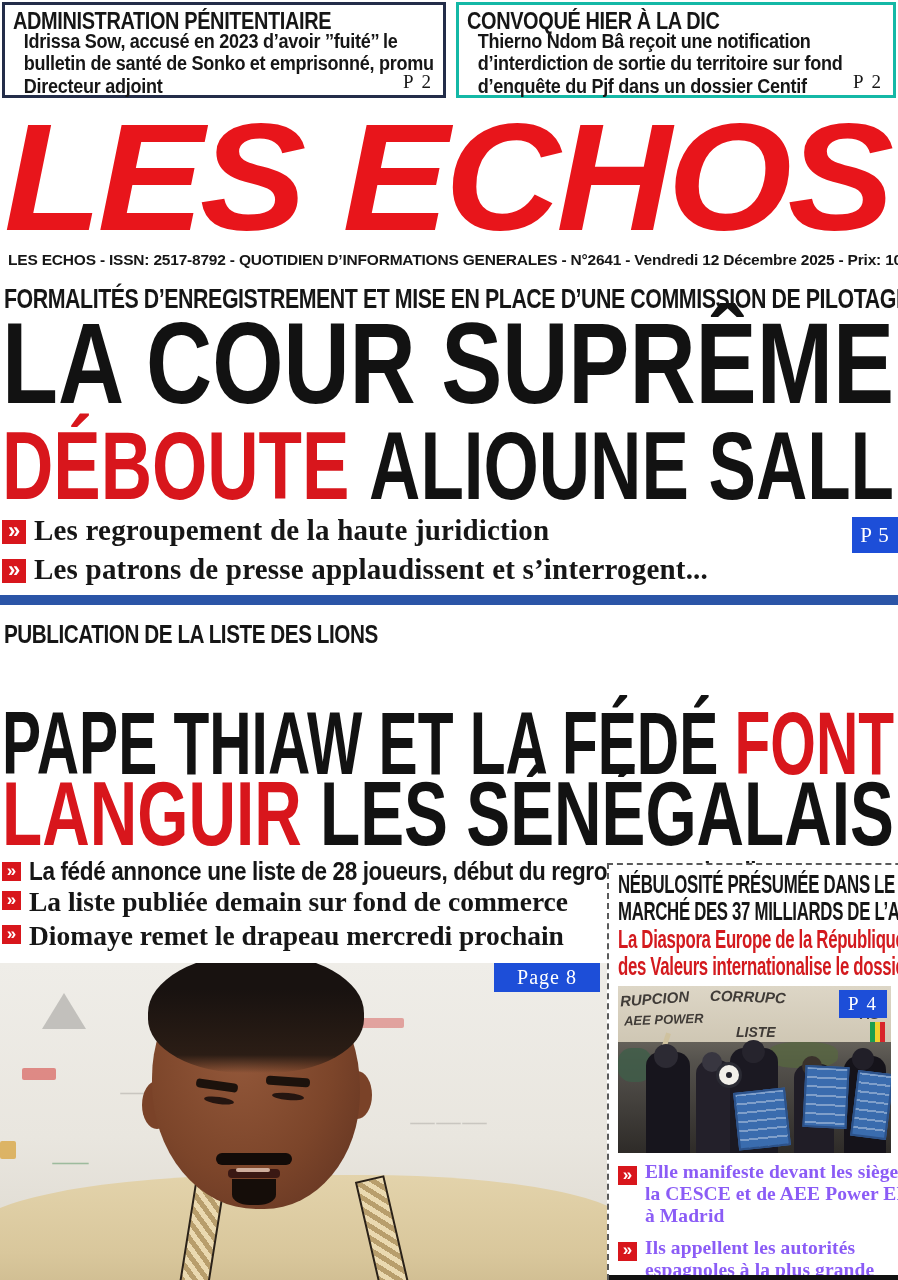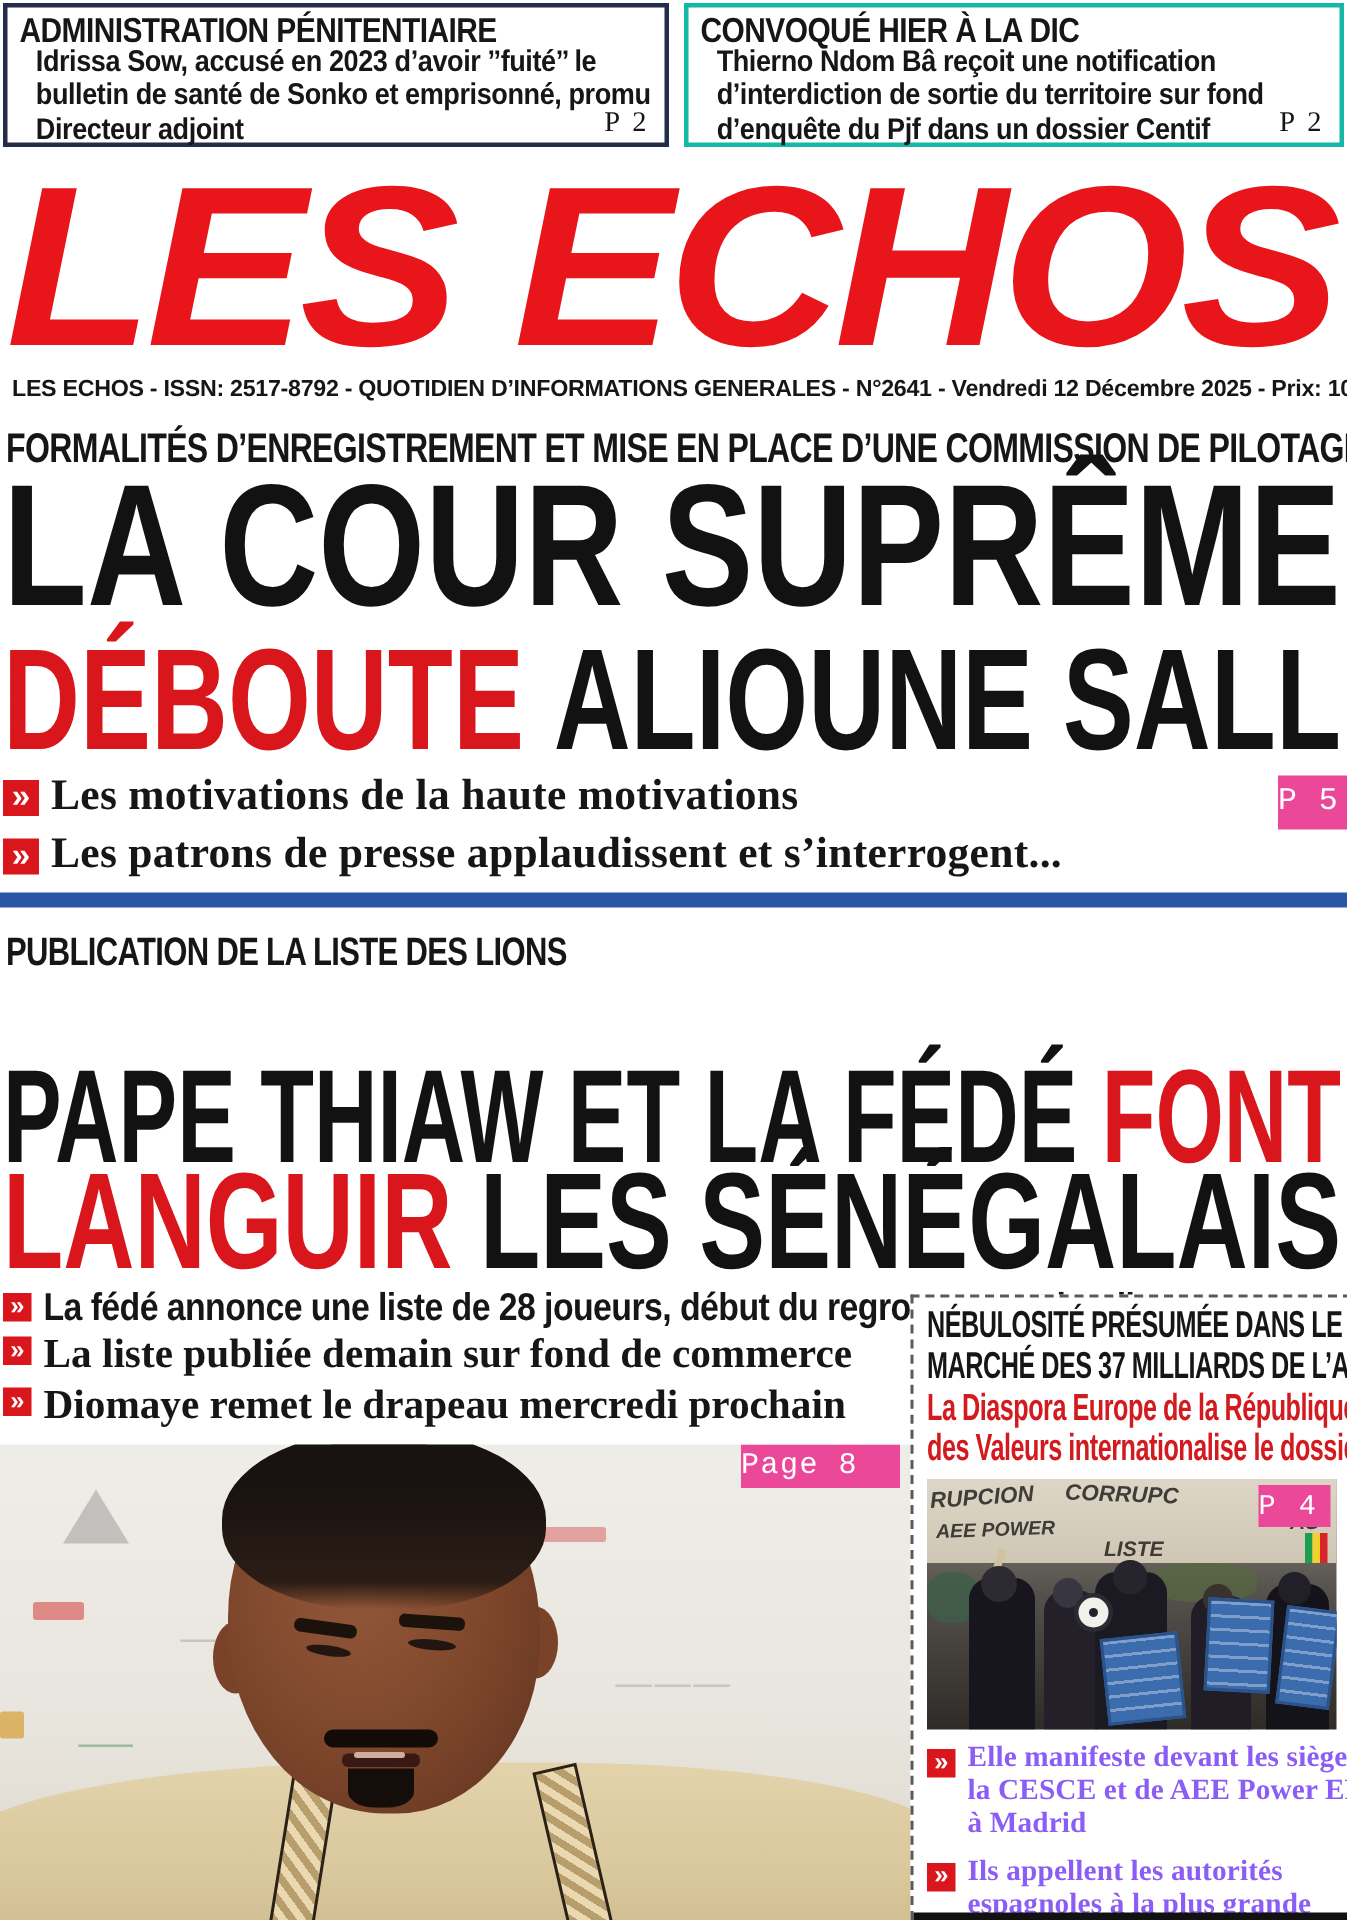--- a/index.html
+++ b/index.html
@@ -36,22 +36,22 @@
 
   
   .bullets1 { top:514px; left:2px; width:894px; }
   .brow { display:flex; align-items:flex-start; margin-bottom:6px; }
   .chev { width:24px; height:24px; background:#d8161c; margin:6px 8px 0 0; flex:0 0 auto;
           display:flex; align-items:center; justify-content:center; }
   .chev::before { content:"\00BB"; color:#fff; font-weight:bold; font-size:22px; line-height:1; margin-top:-3px; }
   .chev.small { width:19px; height:19px; margin-top:5px; }
   .chev.small::before { font-size:17px; }
   .serifline { font-family:"Liberation Serif","DejaVu Serif",serif; font-weight:bold; font-size:29px; letter-spacing:0.2px; }
-  .pbox { background:#ec4899; color:#fff; font-family:Liberation Mono, monospace;
-          }
+  .pbox { background:#1d4ed8; color:#fff; font-family:Liberation Serif, serif;
+          text-align:center; }
   .p5 { top:517px; right:0px; width:46px; height:36px; font-size:21px; line-height:36px; letter-spacing:1px; }
   .bluebar { top:595px; left:0; width:898px; height:10px; background:#2b55a7; }
 
   
   .bullets2 { top:857px; left:2px; width:602px; }
   .bullets2 .brow { margin-bottom:2px; }
   .b2-cond { font-weight:bold; font-size:23.5px; letter-spacing:-0.4px; transform:scale(0.96,1.1); }
   .b2-serif { font-family:"Liberation Serif","DejaVu Serif",serif; font-weight:bold; font-size:27.5px; }
 
   
@@ -148,21 +148,21 @@
     <text x="2" y="72" font-size="75" transform="scale(1,1.28)" textLength="892" lengthAdjust="spacingAndGlyphs">
       <tspan fill="#d8161c">DÉBOUTE</tspan>
       <tspan fill="#121212"> ALIOUNE SALL</tspan>
     </text>
   </svg>
 </div>
 
 <div class="abs bullets1">
   <div class="brow">
     <span class="chev"></span>
-    <span class="serifline">Les motivations de la haute motivations</span>
+    <span class="serifline">Les regroupement de la haute juridiction</span>
   </div>
   <div class="brow">
     <span class="chev"></span>
     <span class="serifline">Les patrons de presse applaudissent et s’interrogent...</span>
   </div>
 </div>
 <div class="abs pbox p5">P 5</div>
 
 <div class="abs bluebar"></div>
 

